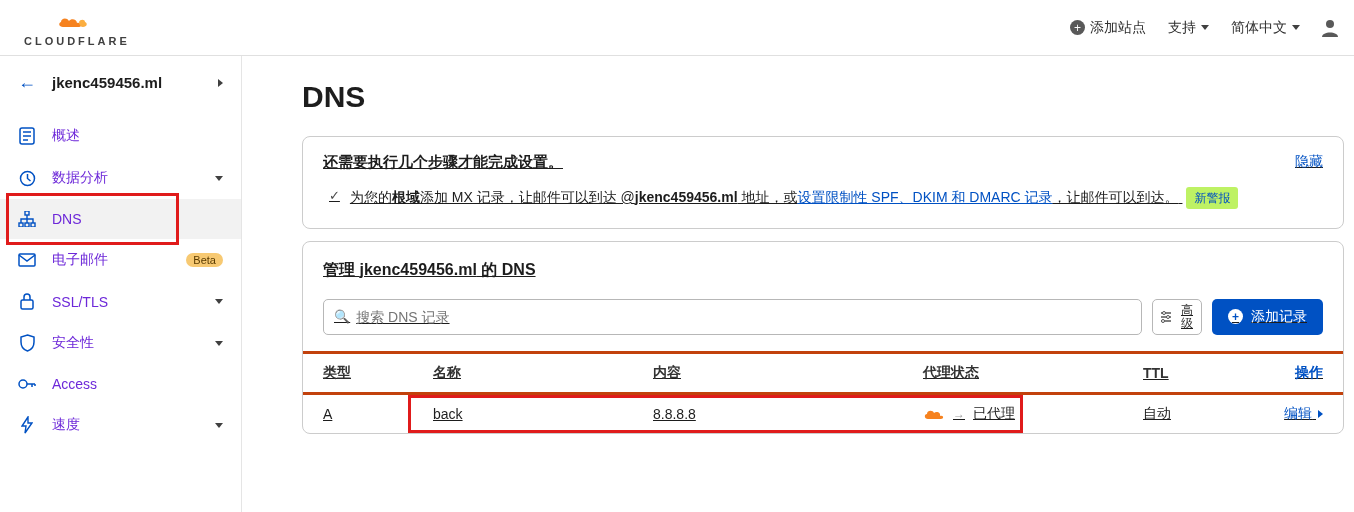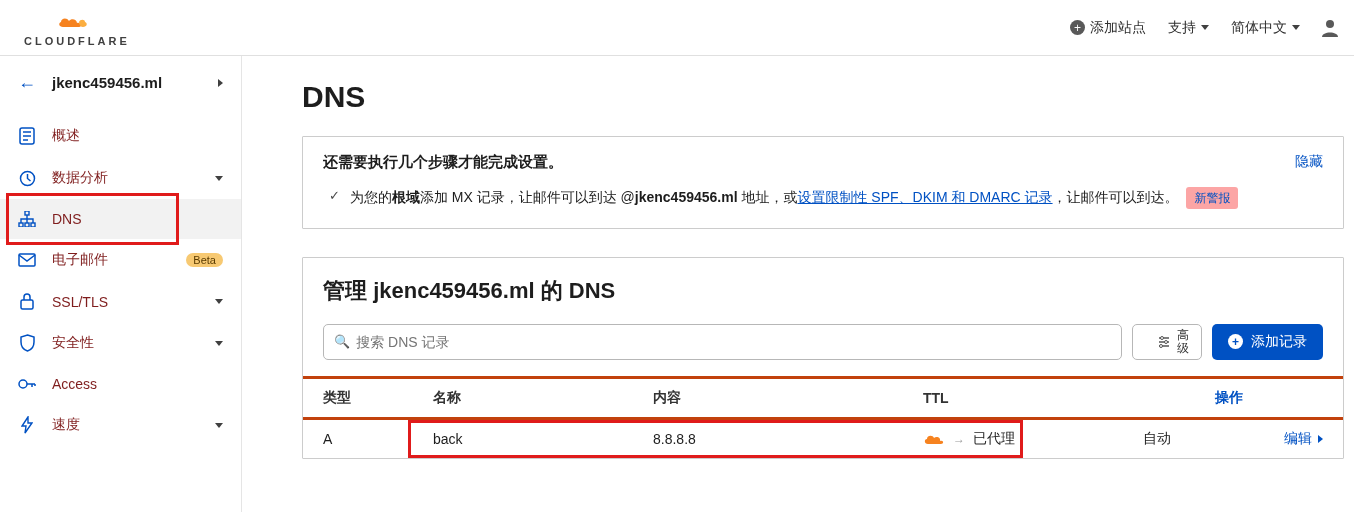--- a/index.html
+++ b/index.html
@@ -22,43 +22,43 @@
 
   
   .site-row { display:flex; align-items:center; padding:16px 18px; gap:16px; }
   .back-arrow { color:#0051c3; font-size:18px; }
   .site-name { font-weight:700; flex:1; font-size:15px; }
   .caret-right-sm { width:0;height:0;border-top:4px solid transparent;border-bottom:4px solid transparent;border-left:5px solid #404040; }
 
   .nav { padding:6px 0; }
   .nav-item { display:flex; align-items:center; padding:12px 18px; gap:16px; cursor:pointer; position:relative; }
   .nav-item .icon { width:18px; display:flex; justify-content:center; color:#0051c3; }
-  .nav-item .label { flex:1; color:#7f1d1d; }
+  .nav-item .label { flex:1; color:#6d28d9; }
   .nav-item .chev { }
   .nav-item.active { background:#f2f2f2; }
   .red-box { position:absolute; border:3px solid #e01b1b; pointer-events:none; }
   .beta-pill { background:#f7c972; color:#5a3b00; font-size:11px; padding:1px 7px; border-radius:9px; margin-left:4px; }
 
   
   h1 { font-size:30px; font-weight:700; margin-bottom:22px; }
-  .card { border:1px solid #ccc; border-radius:1px; margin-bottom:28px; }
+  .card { border:1px solid #ccc; border-radius:8px; margin-bottom:12px;text-decoration:underline; }
   .setup-card { padding:16px 20px 18px; }
   .setup-top { display:flex; justify-content:space-between; align-items:flex-start; }
   .setup-title { font-weight:700; font-size:15px; }
   .hide-link { color:#0051c3; cursor:pointer;padding-left:27px; }
   .setup-body { display:flex; align-items:flex-start; gap:10px; margin-top:14px; padding-left:6px; }
   .check { color:#4a4a4a; font-size:13px; margin-top:2px; }
   .setup-text { line-height:1.7; }
-  .new-alert { display:inline-block; background:#fca5a5; color:#0051c3; font-size:12px; padding:1px 8px; border-radius:3px; margin-left:4px; }
-
-  .mgmt-title { font-size:22px; font-weight:600; padding:18px 20px 4px; }
+  .new-alert { display:inline-block; background:#bef264; color:#0051c3; font-size:12px; padding:1px 8px; border-radius:3px; margin-left:4px; }
+
+  .mgmt-title { font-size:16px; font-weight:600; padding:18px 20px 4px; }
   .toolbar { display:flex; gap:10px; padding:14px 20px 16px; align-items:stretch; }
   .search-box { flex:1; border:1px solid #b7b7b7; border-radius:5px; display:flex; align-items:center; padding:0 10px; height:36px; color:#6b6b6b; }
   .search-box .mag { margin-right:6px; font-size:13px; }
-  .adv-btn { border:1px solid #b7b7b7; border-radius:5px; width:70px; display:flex; align-items:center; gap:6px; padding:0 24px; font-size:12px; line-height:1.1; color:#333; background:#fff; cursor:pointer; }
+  .adv-btn { border:1px solid #b7b7b7; border-radius:5px; width:50px; display:flex; align-items:center; gap:6px; padding:0 6px; font-size:12px; line-height:1.1; color:#333; background:#fff; cursor:pointer; }
   .adv-btn .cfg { font-size:14px; }
   .add-btn { background:#0051c3; color:#fff; border:none; border-radius:5px; padding:0 16px; display:flex; align-items:center; gap:8px; height:36px; cursor:pointer; font-size:14px; }
   .add-btn .pc { width:15px;height:15px;border-radius:50%;background:#fff;color:#0051c3;display:inline-flex;align-items:center;justify-content:center;font-size:12px;font-weight:700; }
 
   .dns-table { width:100%; }
   .tr { display:grid; grid-template-columns: 110px 220px 270px 220px 100px 80px; align-items:center; padding:10px 20px; border-top:3px solid #c2410c; }
   .tr.head { color:#333; font-weight:600; }
   .tr .ops { text-align:right; color:#0051c3; cursor:pointer; }
   .proxy-cell { display:flex; align-items:center; gap:8px; }
   .cloud-sm { color:#f6821f; font-size:14px; }
@@ -247,20 +247,21 @@
           <span class="pc">+</span>
           <span>添加记录</span>
         </button>
       </div>
 
       <div class="dns-table">
         <div class="tr head">
           <div>类型</div>
           <div>名称</div>
           <div>内容</div>
+          <div>代理状态</div>
           <div>TTL</div>
           <div class="ops">操作</div>
         </div>
 
         <div class="tr" style="position:relative;">
           <div>A</div>
           <div>back</div>
           <div>8.8.8.8</div>
           <div class="proxy-cell">
             <span class="cloud-sm">

